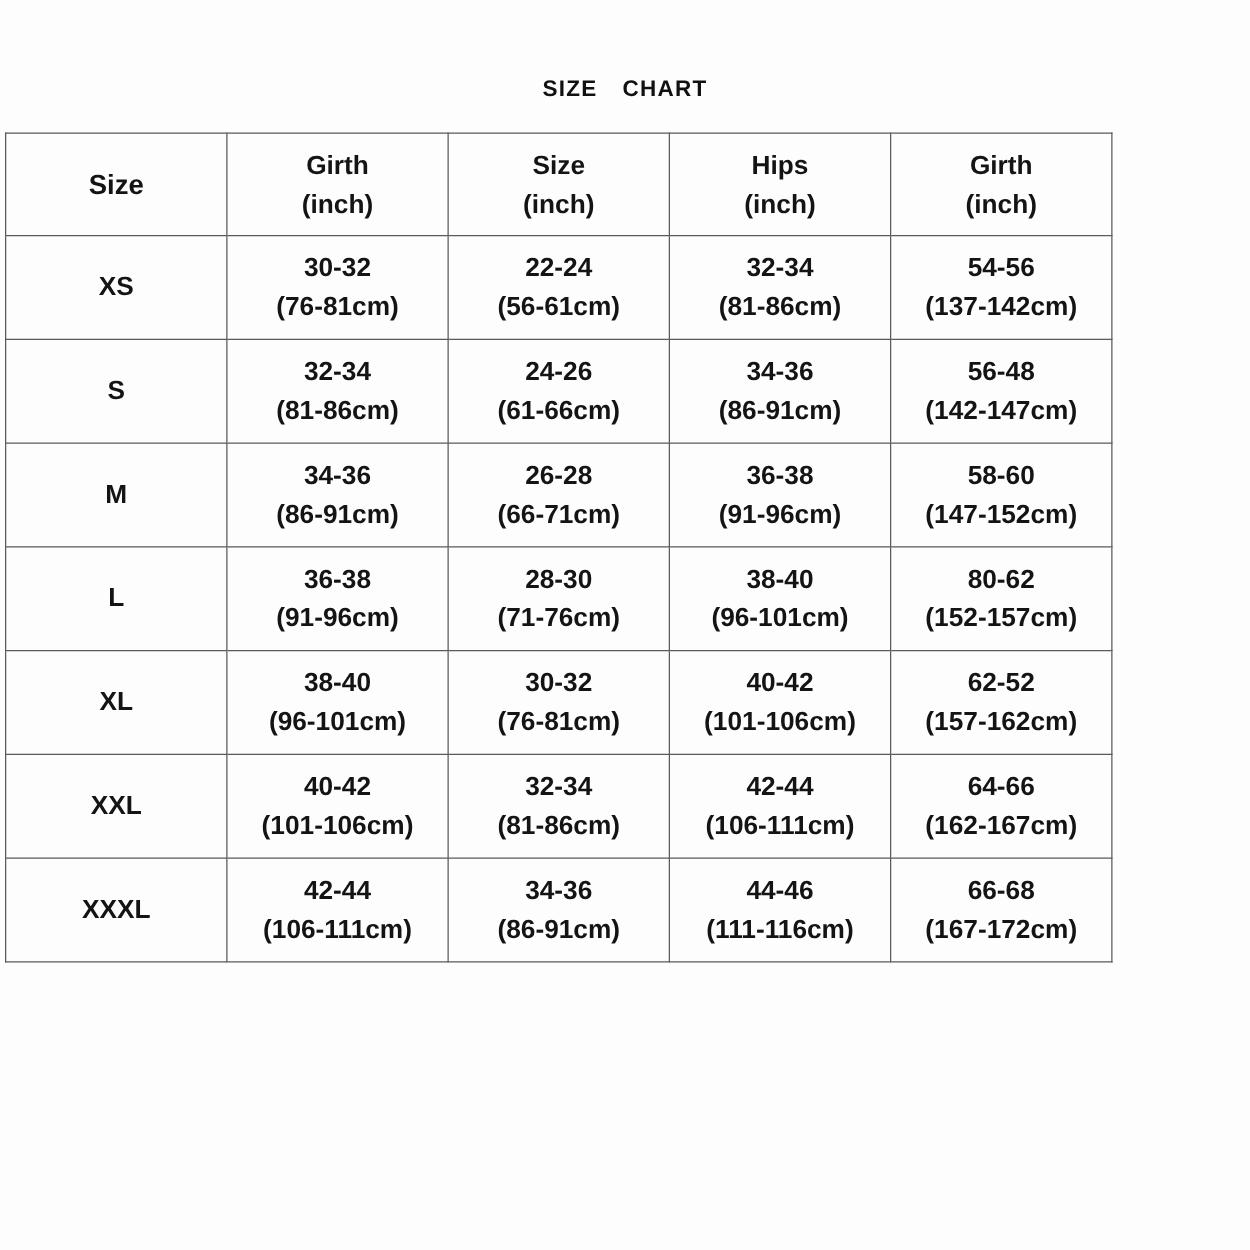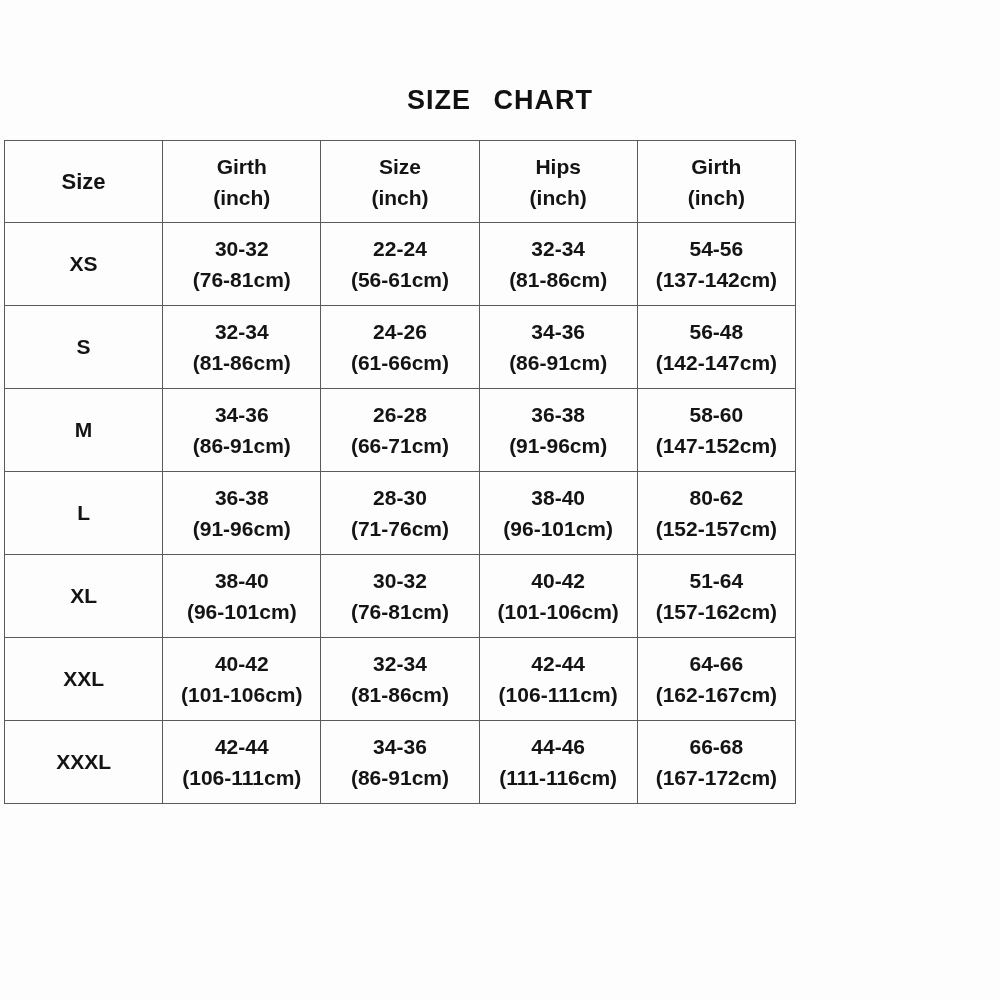--- a/index.html
+++ b/index.html
@@ -15,32 +15,32 @@
     -webkit-font-smoothing: antialiased;
   }
   .page {
     width: 1000px;
     height: 1000px;
     background: #fdfdfd;
     box-sizing: border-box;
   }
   .chart-title {
     text-align: center;
-    font-size: 27px;
+    font-size: 18px;
     font-weight: bold;
     letter-spacing: 1px;
     word-spacing: 14px;
-    padding-top: 85px;
+    padding-top: 61px;
     margin: 0 0 24px 0;
     color: #111111;
   }
   table.size-table {
     border-collapse: collapse;
     table-layout: fixed;
-    width: 792px;
+    width: 886px;
     margin: 0 4px;
   }
   table.size-table col { width: 20%; }
   table.size-table td, table.size-table th {
     border: 1px solid #5a5a5a;
     text-align: center;
     vertical-align: middle;
     padding: 0;
     font-weight: bold;
     font-size: 21px;
@@ -230,21 +230,21 @@
             </div>
           </td>
         <td>
             <div class="two-line">
           <span>40-42</span>
           <span>(101-106cm)</span>
             </div>
           </td>
         <td>
             <div class="two-line">
-          <span>51-64</span>
+          <span>62-52</span>
           <span>(157-162cm)</span>
             </div>
           </td>
       </tr>
 
       <tr>
         <td class="size-label">XXL</td>
         <td>
             <div class="two-line">
           <span>40-42</span>

